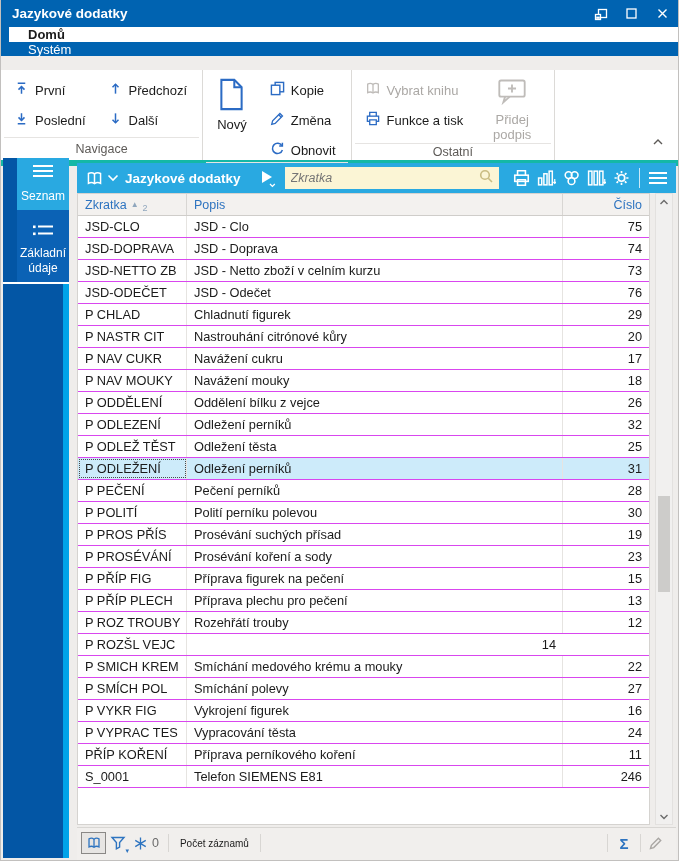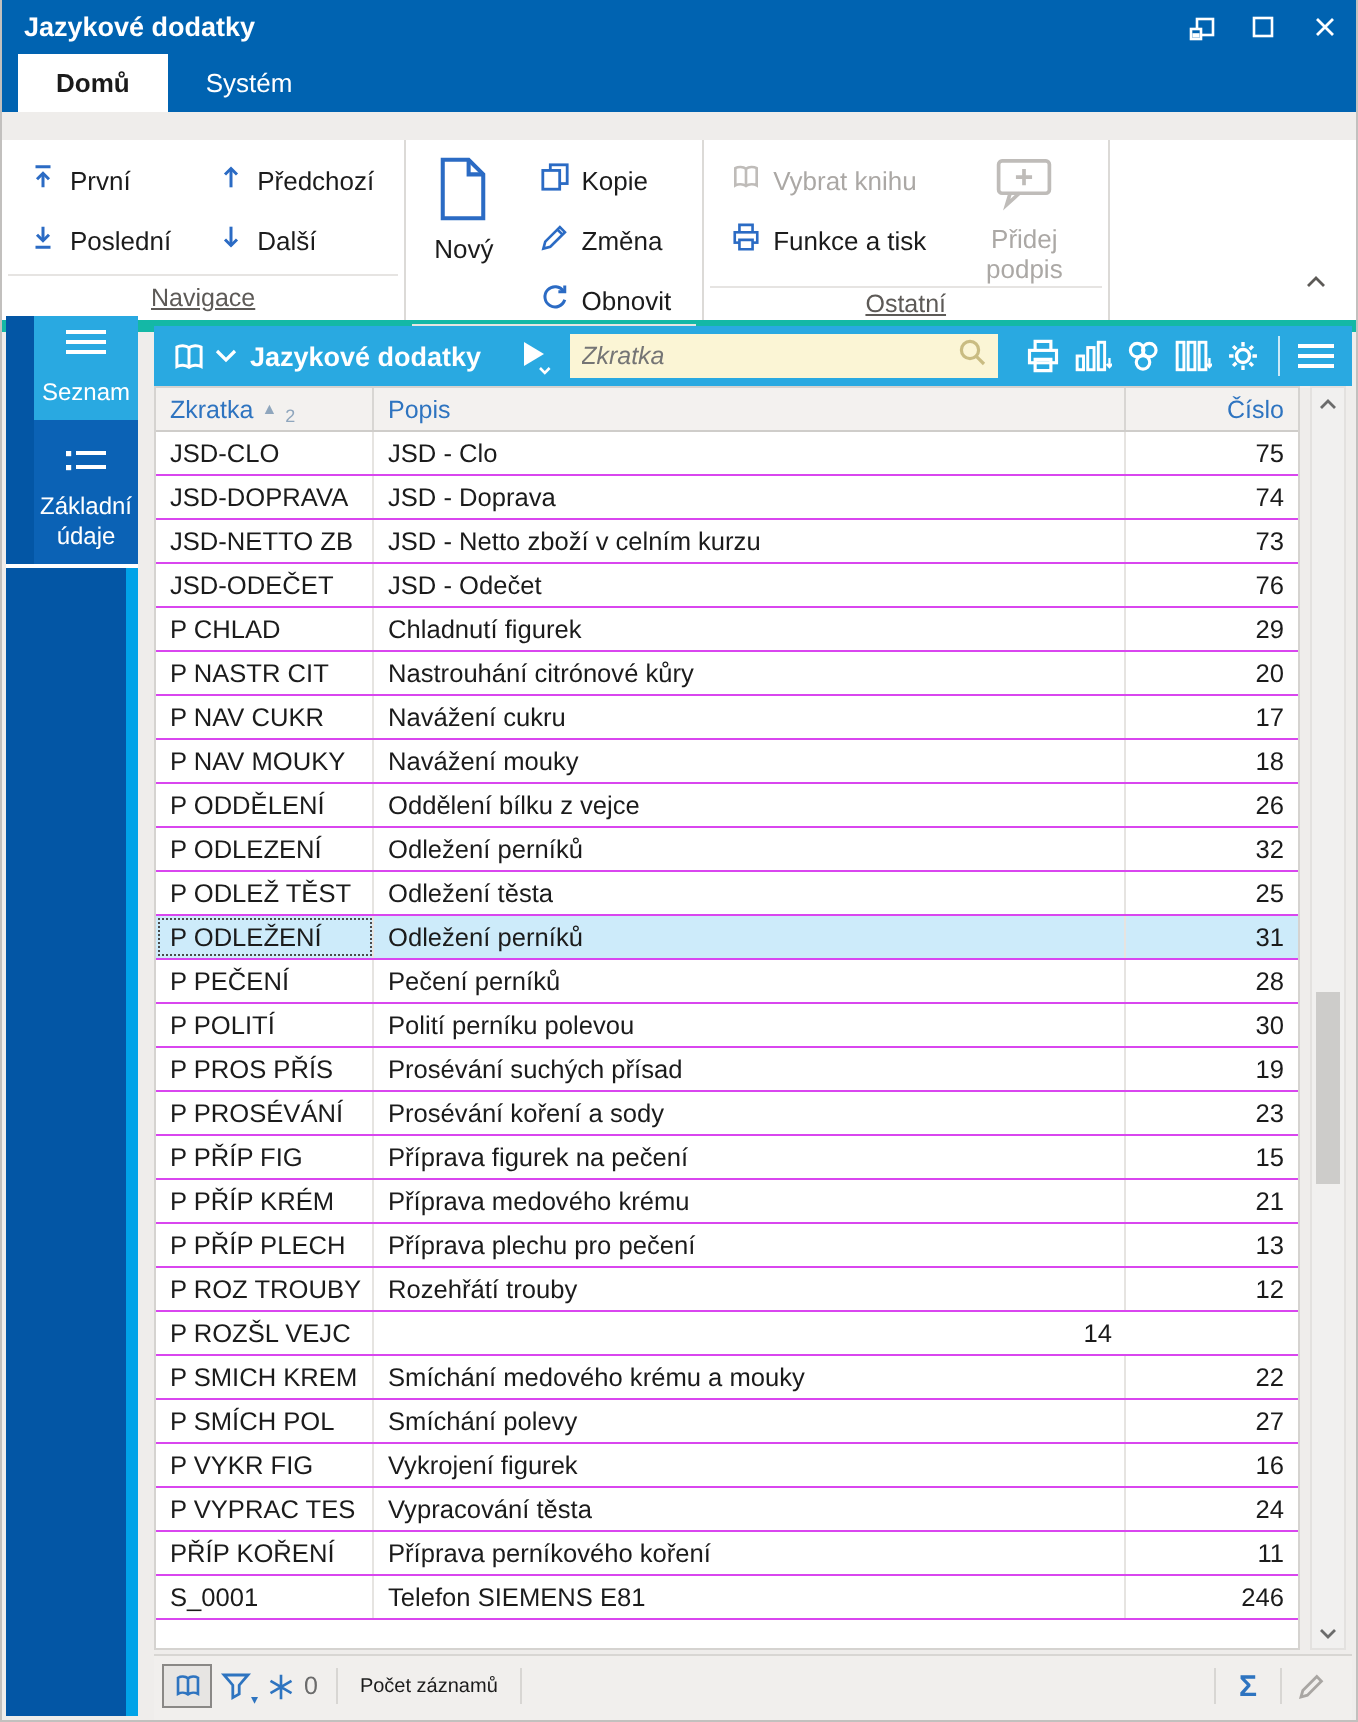--- a/index.html
+++ b/index.html
@@ -7,29 +7,29 @@
   body { font-family:"Liberation Sans", sans-serif; background:#fff; }
   .window { position:relative; width:679px; height:861px; background:#EFEDEB; overflow:hidden; border:1px solid #C2C0BE; border-top:none; }
 
   
   .titlebar { position:absolute; top:0; left:0; right:0; height:27px; background:#0063B1; display:flex; align-items:center; color:#fff; }
   .titlebar .title { font-size:13.5px; font-weight:bold; padding-left:11px; }
   .win-controls { margin-left:auto; display:flex; height:100%; }
   .win-btn { width:31px; height:100%; display:flex; align-items:center; justify-content:center; color:#fff; }
 
   
-  .tabrow { position:absolute; top:27px; left:0; right:0; height:29px; background:#0063B1; display:flex; align-items:stretch; padding-left:8px; }
+  .tabrow { position:absolute; top:27px; left:0; right:0; height:29px; background:#0063B1; display:flex; align-items:stretch; padding-left:8px;flex-direction:column; }
   .tab { padding:0 19px; display:flex; align-items:center; font-size:13px; color:#fff; }
   .tab.active { background:#fff; color:#1b1b1b; font-weight:700; }
 
   
   .ribbon { position:absolute; top:70px; left:0; right:0; height:96px; background:#fff; display:flex; border-bottom:6px solid #14b8a6; }
   .rgroup { display:flex; flex-direction:column; border-right:1px solid #DCDAD7; }
   .rgroup-content { flex:1; display:flex; align-items:flex-start; padding:8px 12px 0 10px; gap:16px; }
-  .rgroup-label { height:23px; display:flex; align-items:center; justify-content:center; color:#5d5a57; font-size:12.5px; border-top:1px solid #E6E4E2; margin:0 3px;text-decoration:underline; }
+  .rgroup-label { height:23px; display:flex; align-items:center; justify-content:center; color:#5d5a57; font-size:12.5px; border-top:1px solid #E6E4E2; margin:0 3px; }
   .rcol { display:flex; flex-direction:column; gap:6px; }
   .rbtn { display:flex; align-items:center; gap:6px; font-size:13px; color:#1b1b1b; height:24px; padding:0 3px; white-space:nowrap; }
   .rbtn svg, .rbig svg { color:#2B6BC4; flex:0 0 auto; }
   .rbtn.disabled, .rbig.disabled { color:#ABA8A5; }
   .rbtn.disabled svg, .rbig.disabled svg { color:#BFBCB9; }
   .rbig { display:flex; flex-direction:column; align-items:center; font-size:13px; color:#1b1b1b; text-align:center; gap:3px; padding:0 4px; line-height:1.15; }
   .rbig .rbig-label { max-width:52px; }
   .ribbon-collapse { position:absolute; right:13px; bottom:9px; color:#5d5a57; }
 
   
@@ -421,25 +421,20 @@
             <div class="tcell c0">P PROSÉVÁNÍ</div>
             <div class="tcell c1">Prosévání koření a sody</div>
             <div class="tcell c2">23</div>
           </div>
           <div class="trow">
             <div class="tcell c0">P PŘÍP FIG</div>
             <div class="tcell c1">Příprava figurek na pečení</div>
             <div class="tcell c2">15</div>
           </div>
           <div class="trow">
-            <div class="tcell c0">P PŘÍP KRÉM</div>
-            <div class="tcell c1">Příprava medového krému</div>
-            <div class="tcell c2">21</div>
-          </div>
-          <div class="trow">
             <div class="tcell c0">P PŘÍP PLECH</div>
             <div class="tcell c1">Příprava plechu pro pečení</div>
             <div class="tcell c2">13</div>
           </div>
           <div class="trow">
             <div class="tcell c0">P ROZ TROUBY</div>
             <div class="tcell c1">Rozehřátí trouby</div>
             <div class="tcell c2">12</div>
           </div>
           <div class="trow">

